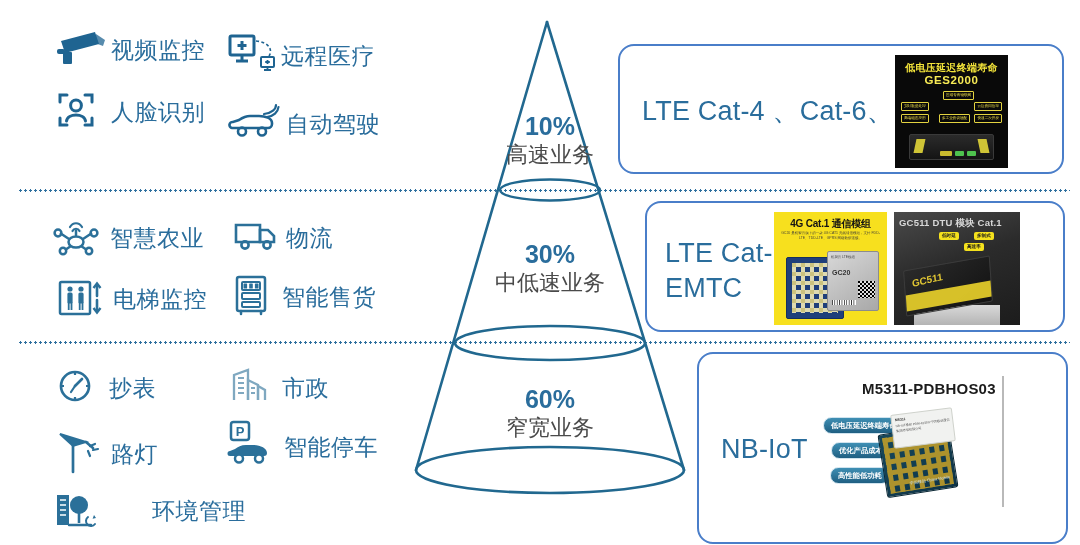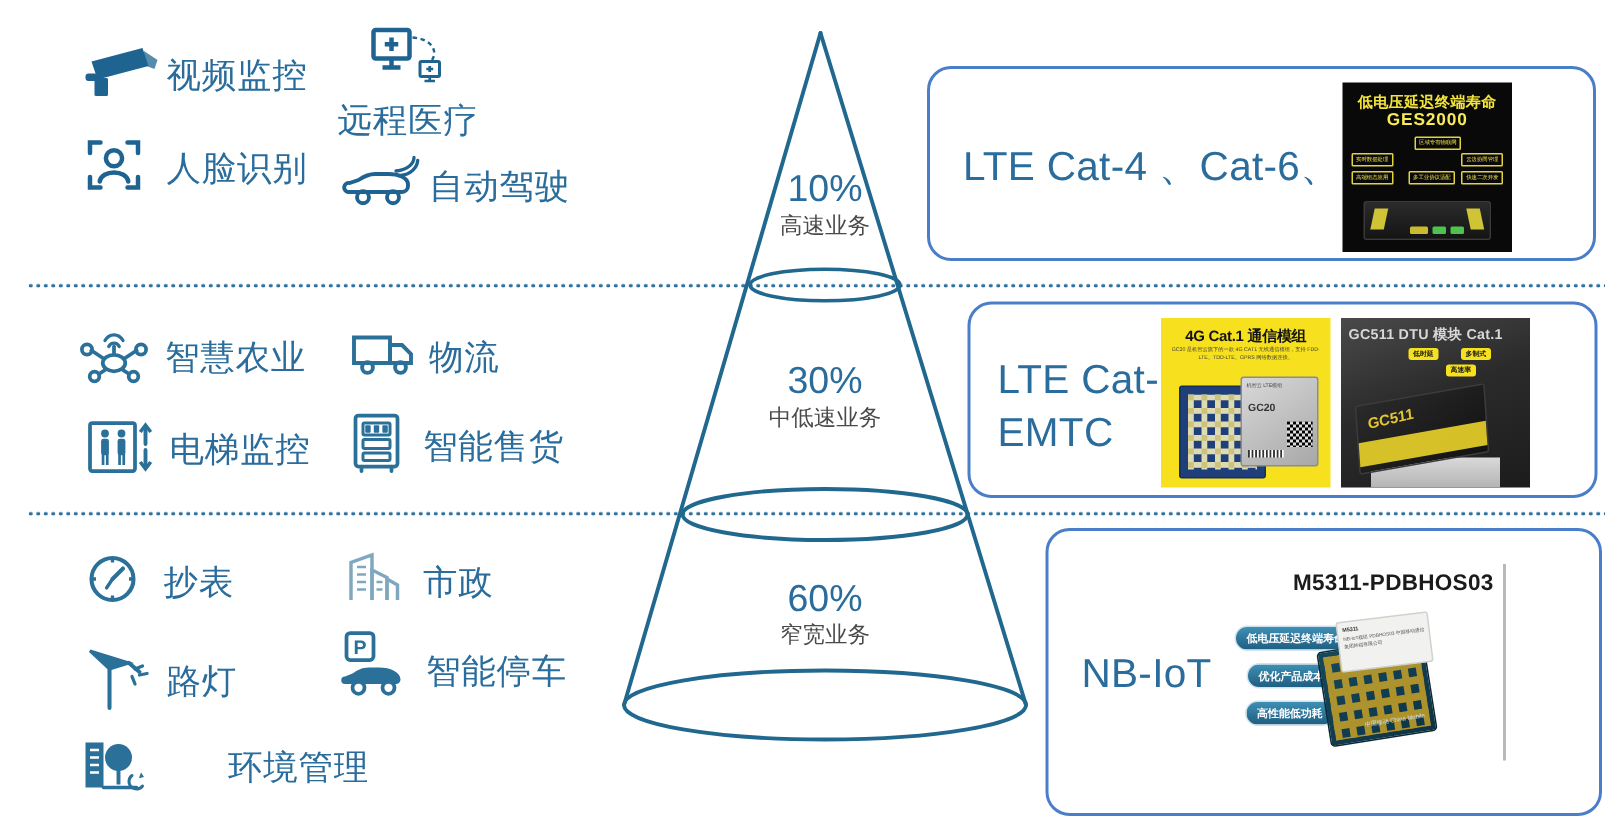--- a/index.html
+++ b/index.html
@@ -28,23 +28,23 @@
     font-size: 23px; color: #2a6d9c; letter-spacing: 0.5px;
     white-space: nowrap; font-weight: 500;
   }
 
   
   #cone { position: absolute; left: 0; top: 0; width: 720px; height: 545px; }
 
   
   .conelab { position: absolute; text-align: center; width: 180px; }
   .conelab .pct {
-    font-size: 25px; font-weight: normal; color: #2a6d9c; line-height: 1.15;
-  }
-  .conelab .nm { font-size: 15px; color: #4a4a4a; line-height: 1.3; }
+    font-size: 25px; font-weight: bold; color: #2a6d9c; line-height: 1.15;
+  }
+  .conelab .nm { font-size: 22px; color: #4a4a4a; line-height: 1.3; }
   #cl1 { left: 460px; top: 112px; }
   #cl2 { left: 460px; top: 240px; }
   #cl3 { left: 460px; top: 385px; }
 
   
   .card {
     position: absolute; border: 2px solid #4a7ec9; border-radius: 16px;
     background: #fff; overflow: hidden;
   }
   .card .ctitle {
@@ -271,21 +271,21 @@
       <svg width="56" height="40" viewBox="0 0 56 40" fill="#1f6491">
         <path d="M6 13 L40 4 L44 16 L10 25 Z"></path>
         <path d="M41 6 L50 12 L48 18 L40 15 Z" opacity=".75"></path>
         <rect x="8" y="24" width="9" height="12" rx="1"></rect>
         <rect x="2" y="21" width="8" height="5" rx="2"></rect>
       </svg>
     </span>
     <span class="lab">视频监控</span>
   </div>
 
-  <div class="lcell" style="left:225px; top:16px;flex-direction:column;">
+  <div class="lcell" style="left:225px; top:32px;">
     <span class="ico">
       <svg width="56" height="44" viewBox="0 0 56 44" fill="none" stroke="#1f6491" stroke-width="3">
         <rect x="5" y="4" width="24" height="19" rx="1.5"></rect>
         <path d="M17 9 v9 M12.5 13.5 h9" stroke-width="3"></path>
         <path d="M17 23 v6 M11 29 h12" stroke-width="3"></path>
         <rect x="36" y="25" width="13" height="10" rx="1" stroke-width="2"></rect>
         <path d="M42.5 28 v4 M40.2 30 h4.6" stroke-width="1.8"></path>
         <path d="M42.5 35 v3 M39 38 h7" stroke-width="1.8"></path>
         <path d="M31 9 C44 10 48 18 44 24" stroke-width="1.6" stroke-dasharray="3 2.4"></path>
       </svg>

